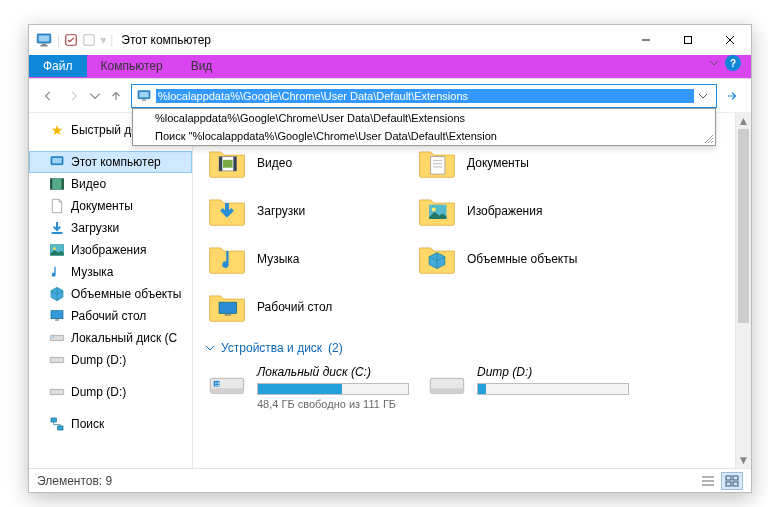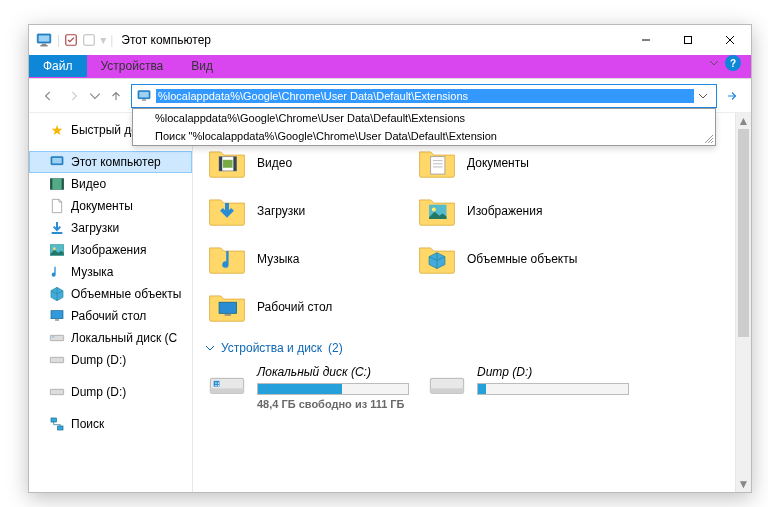--- a/index.html
+++ b/index.html
@@ -43,21 +43,21 @@
 .gname { font-size: 12px; }
 .section-hdr { display: flex; align-items: center; gap: 6px; color: #0e67b4; font-size: 12px; padding: 10px 0 6px 2px; }
 .section-hdr .count { }
 .drives { display: flex; gap: 10px; }
 .drive { width: 210px; display: flex; gap: 10px; padding: 4px; }
 .drive-icon { width: 40px; height: 40px; }
 .drive-info { flex: 1; }
 .drive-name { font-size: 12px; margin-bottom: 4px; font-style: italic; }
 .drive-bar { width: 100%; height: 12px; border: 1px solid #bcbcbc; background: #f4f4f4; position: relative; margin-bottom: 3px; }
 .drive-fill { position: absolute; left: 0; top: 0; bottom: 0; background: #26a0da; }
-.drive-stat { font-size: 11px; color: #6a6a6a; font-weight: bold; }
+.drive-stat { font-size: 11px; color: #6a6a6a; }
 .statusbar { height: 24px; border-top: 1px solid #e6e6e6; display: flex; align-items: center; padding: 0 8px; gap: 8px; font-size: 12px; color: #444; }
 .status-views { margin-left: auto; display: flex; gap: 2px; }
 .status-views .v { width: 22px; height: 18px; border: 1px solid transparent; display:flex; align-items:center; justify-content:center; }
 .status-views .v.active { border-color: #9cbde0; background: #d6e8fa; }
 .vscroll { position: absolute; right: 0; top: 0; bottom: 0; width: 16px; background: #f0f0f0; border-left: 1px solid #e6e6e6; z-index: 1; display:flex; flex-direction:column; }
 .vscroll .arrow { height: 16px; display: flex; align-items: center; justify-content: center; color: #888; }
 .vscroll .track { flex: 1; position: relative; }
 .vscroll .thumb { position: absolute; left: 2px; right: 2px; top: 0; height: 60%; background: #cdcdcd; }
 .star { color: #f7b500; }
 </style>
@@ -101,21 +101,21 @@
           <svg viewBox="0 0 10 10">
             <line x1="1" y1="1" x2="9" y2="9" stroke="#000"></line>
             <line x1="9" y1="1" x2="1" y2="9" stroke="#000"></line>
           </svg>
         </div>
     </div>
   </div>
 
   <div class="ribbon-tabs">
     <div class="ribbon-tab file">Файл</div>
-    <div class="ribbon-tab">Устройства</div>
+    <div class="ribbon-tab">Компьютер</div>
     <div class="ribbon-tab">Вид</div>
     <div class="ribbon-info">
       <svg width="10" height="10" viewBox="0 0 10 10">
           <path d="M1 3l4 4 4-4" fill="none" stroke="#555"></path>
         </svg>
       <div class="help-circle">?</div>
     </div>
   </div>
 
   <div class="nav-row">
@@ -387,14 +387,34 @@
             <div class="drive-name">Dump (D:)</div>
             <div class="drive-bar">
                 <div class="drive-fill" style="width:5%"></div>
               </div>
           </div>
         </div>
       </div>
     </div>
   </div>
 
+  <div class="statusbar">
+    <span>Элементов: 9</span>
+    <div class="status-views">
+      <div class="v">
+          <svg width="14" height="12" viewBox="0 0 14 12">
+            <line x1="1" y1="2" x2="13" y2="2" stroke="#666"></line>
+            <line x1="1" y1="6" x2="13" y2="6" stroke="#666"></line>
+            <line x1="1" y1="10" x2="13" y2="10" stroke="#666"></line>
+          </svg>
+        </div>
+      <div class="v active">
+          <svg width="14" height="12" viewBox="0 0 14 12">
+            <rect x="1" y="1" width="5" height="4" fill="none" stroke="#357"></rect>
+            <rect x="8" y="1" width="5" height="4" fill="none" stroke="#357"></rect>
+            <rect x="1" y="7" width="5" height="4" fill="none" stroke="#357"></rect>
+            <rect x="8" y="7" width="5" height="4" fill="none" stroke="#357"></rect>
+          </svg>
+        </div>
+    </div>
+  </div>
 
 </div>
 
 </body></html>

